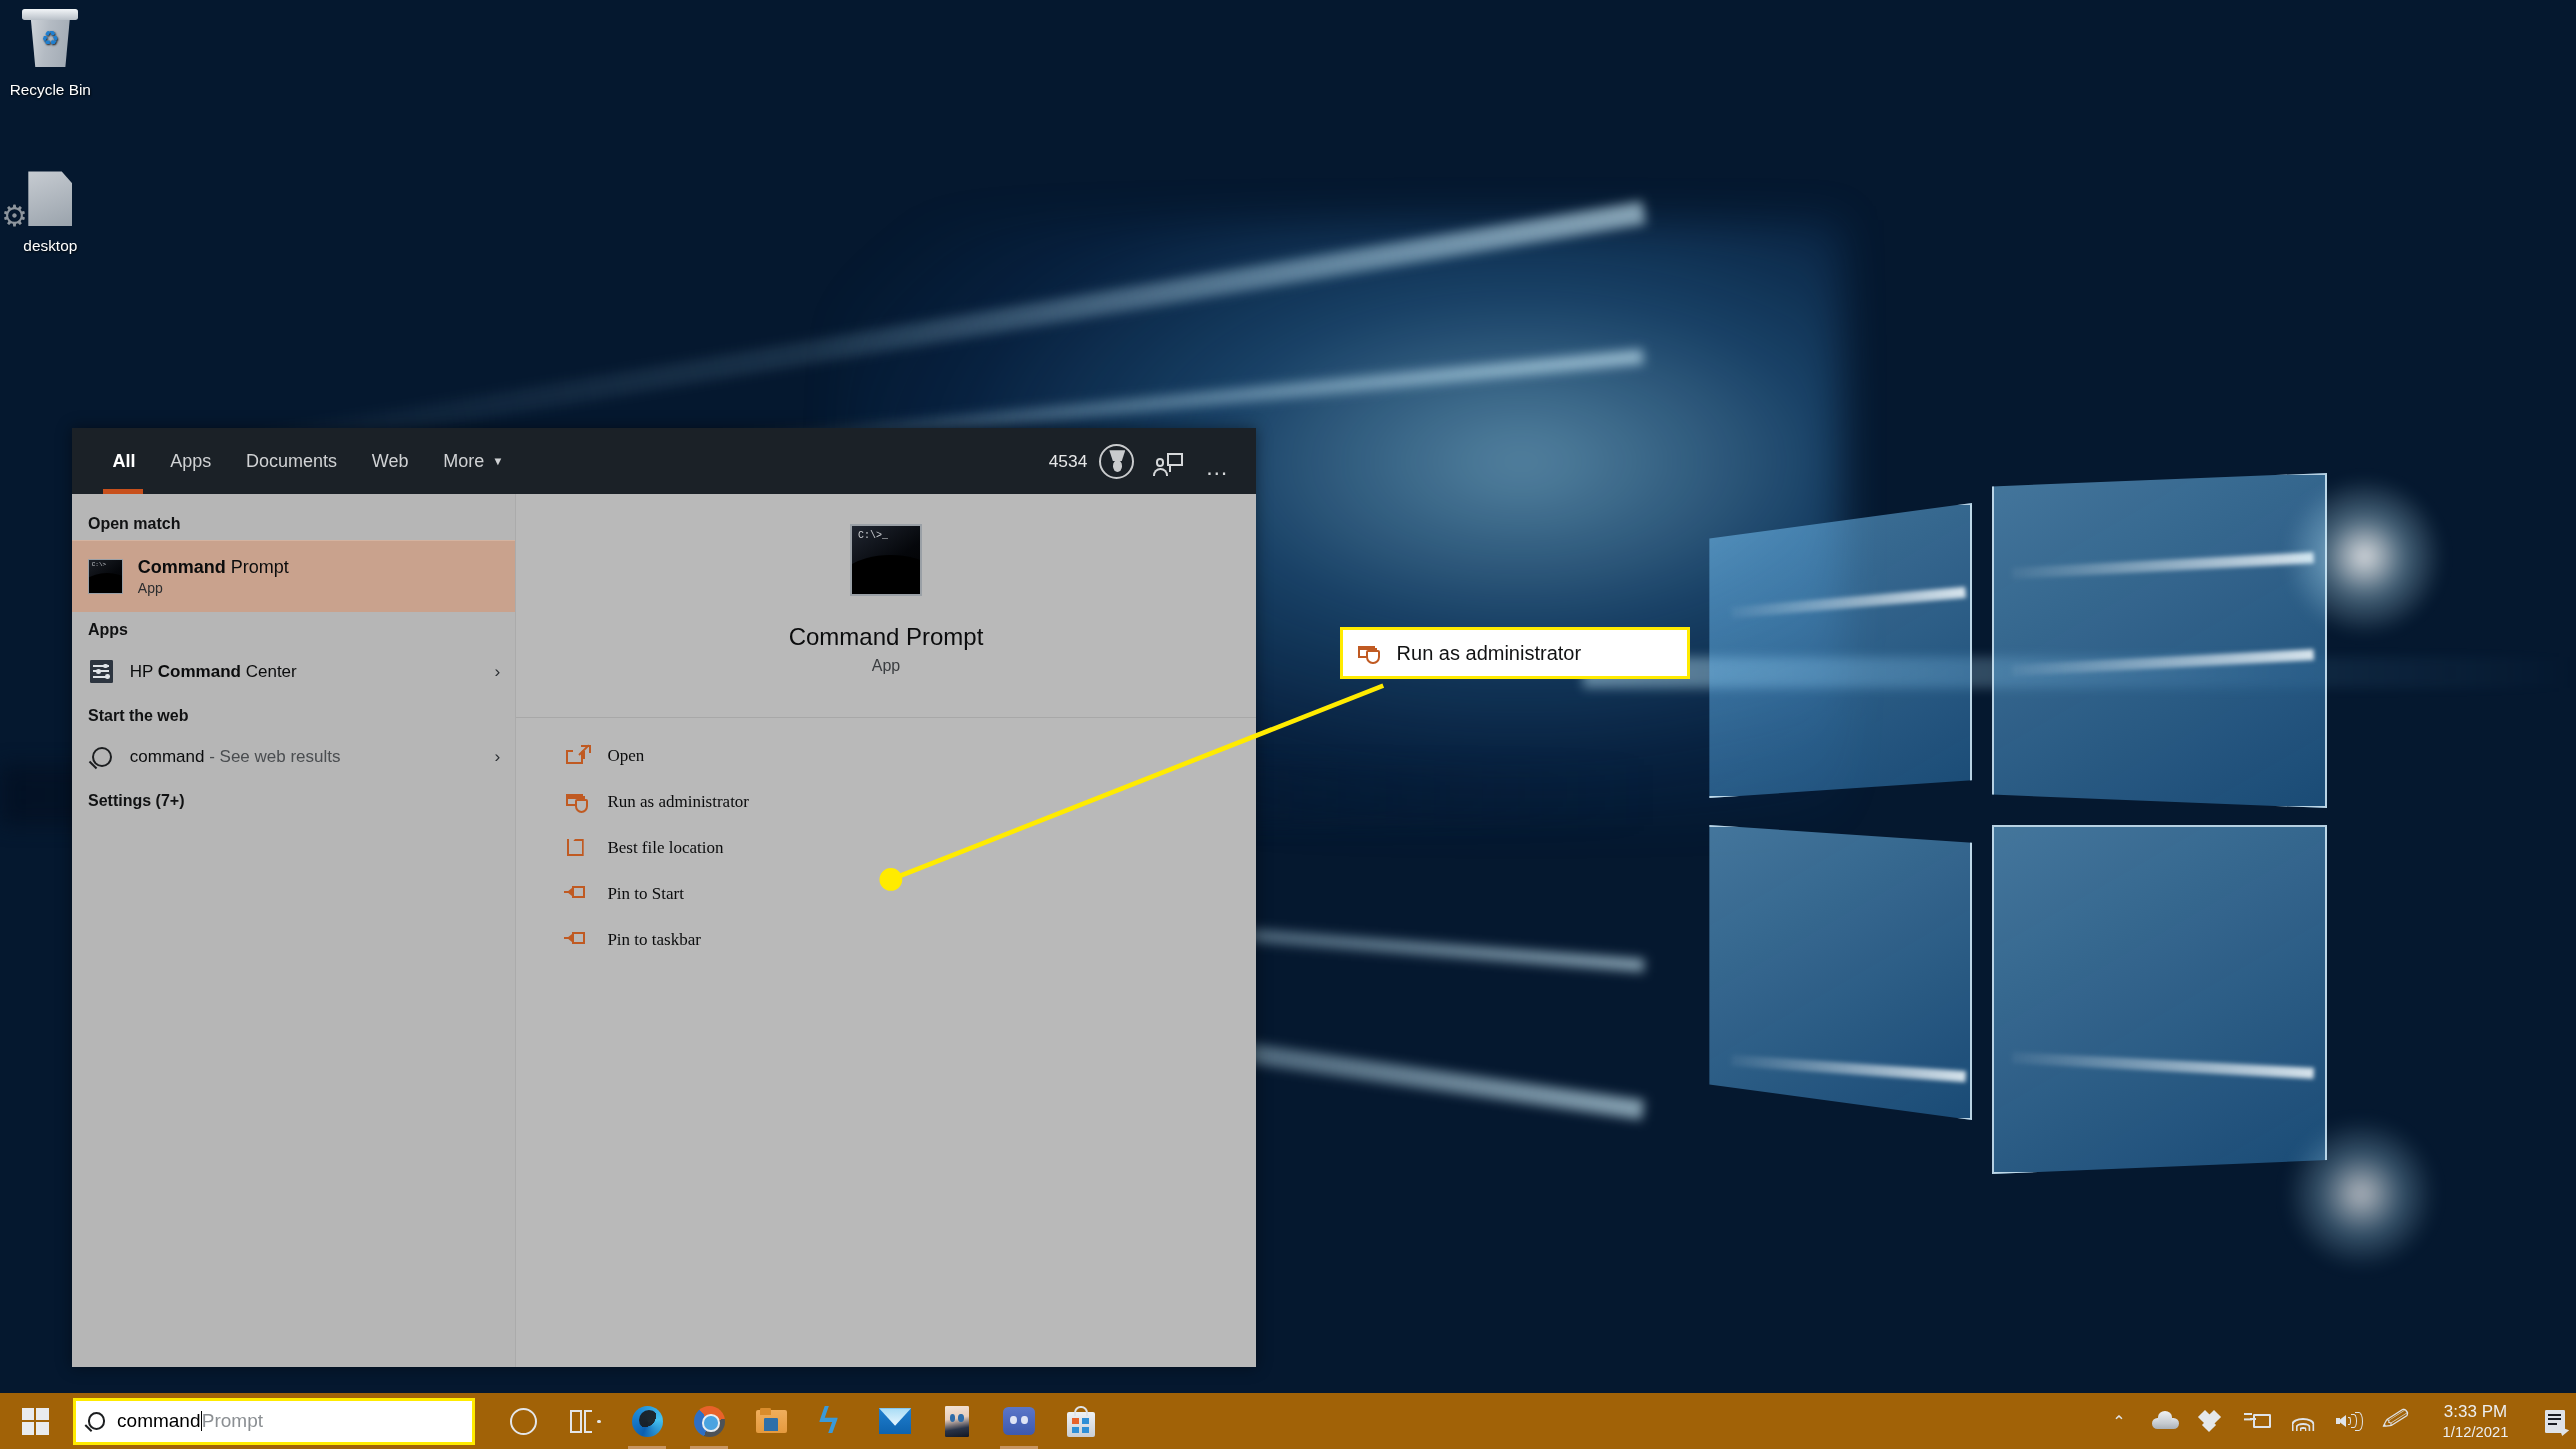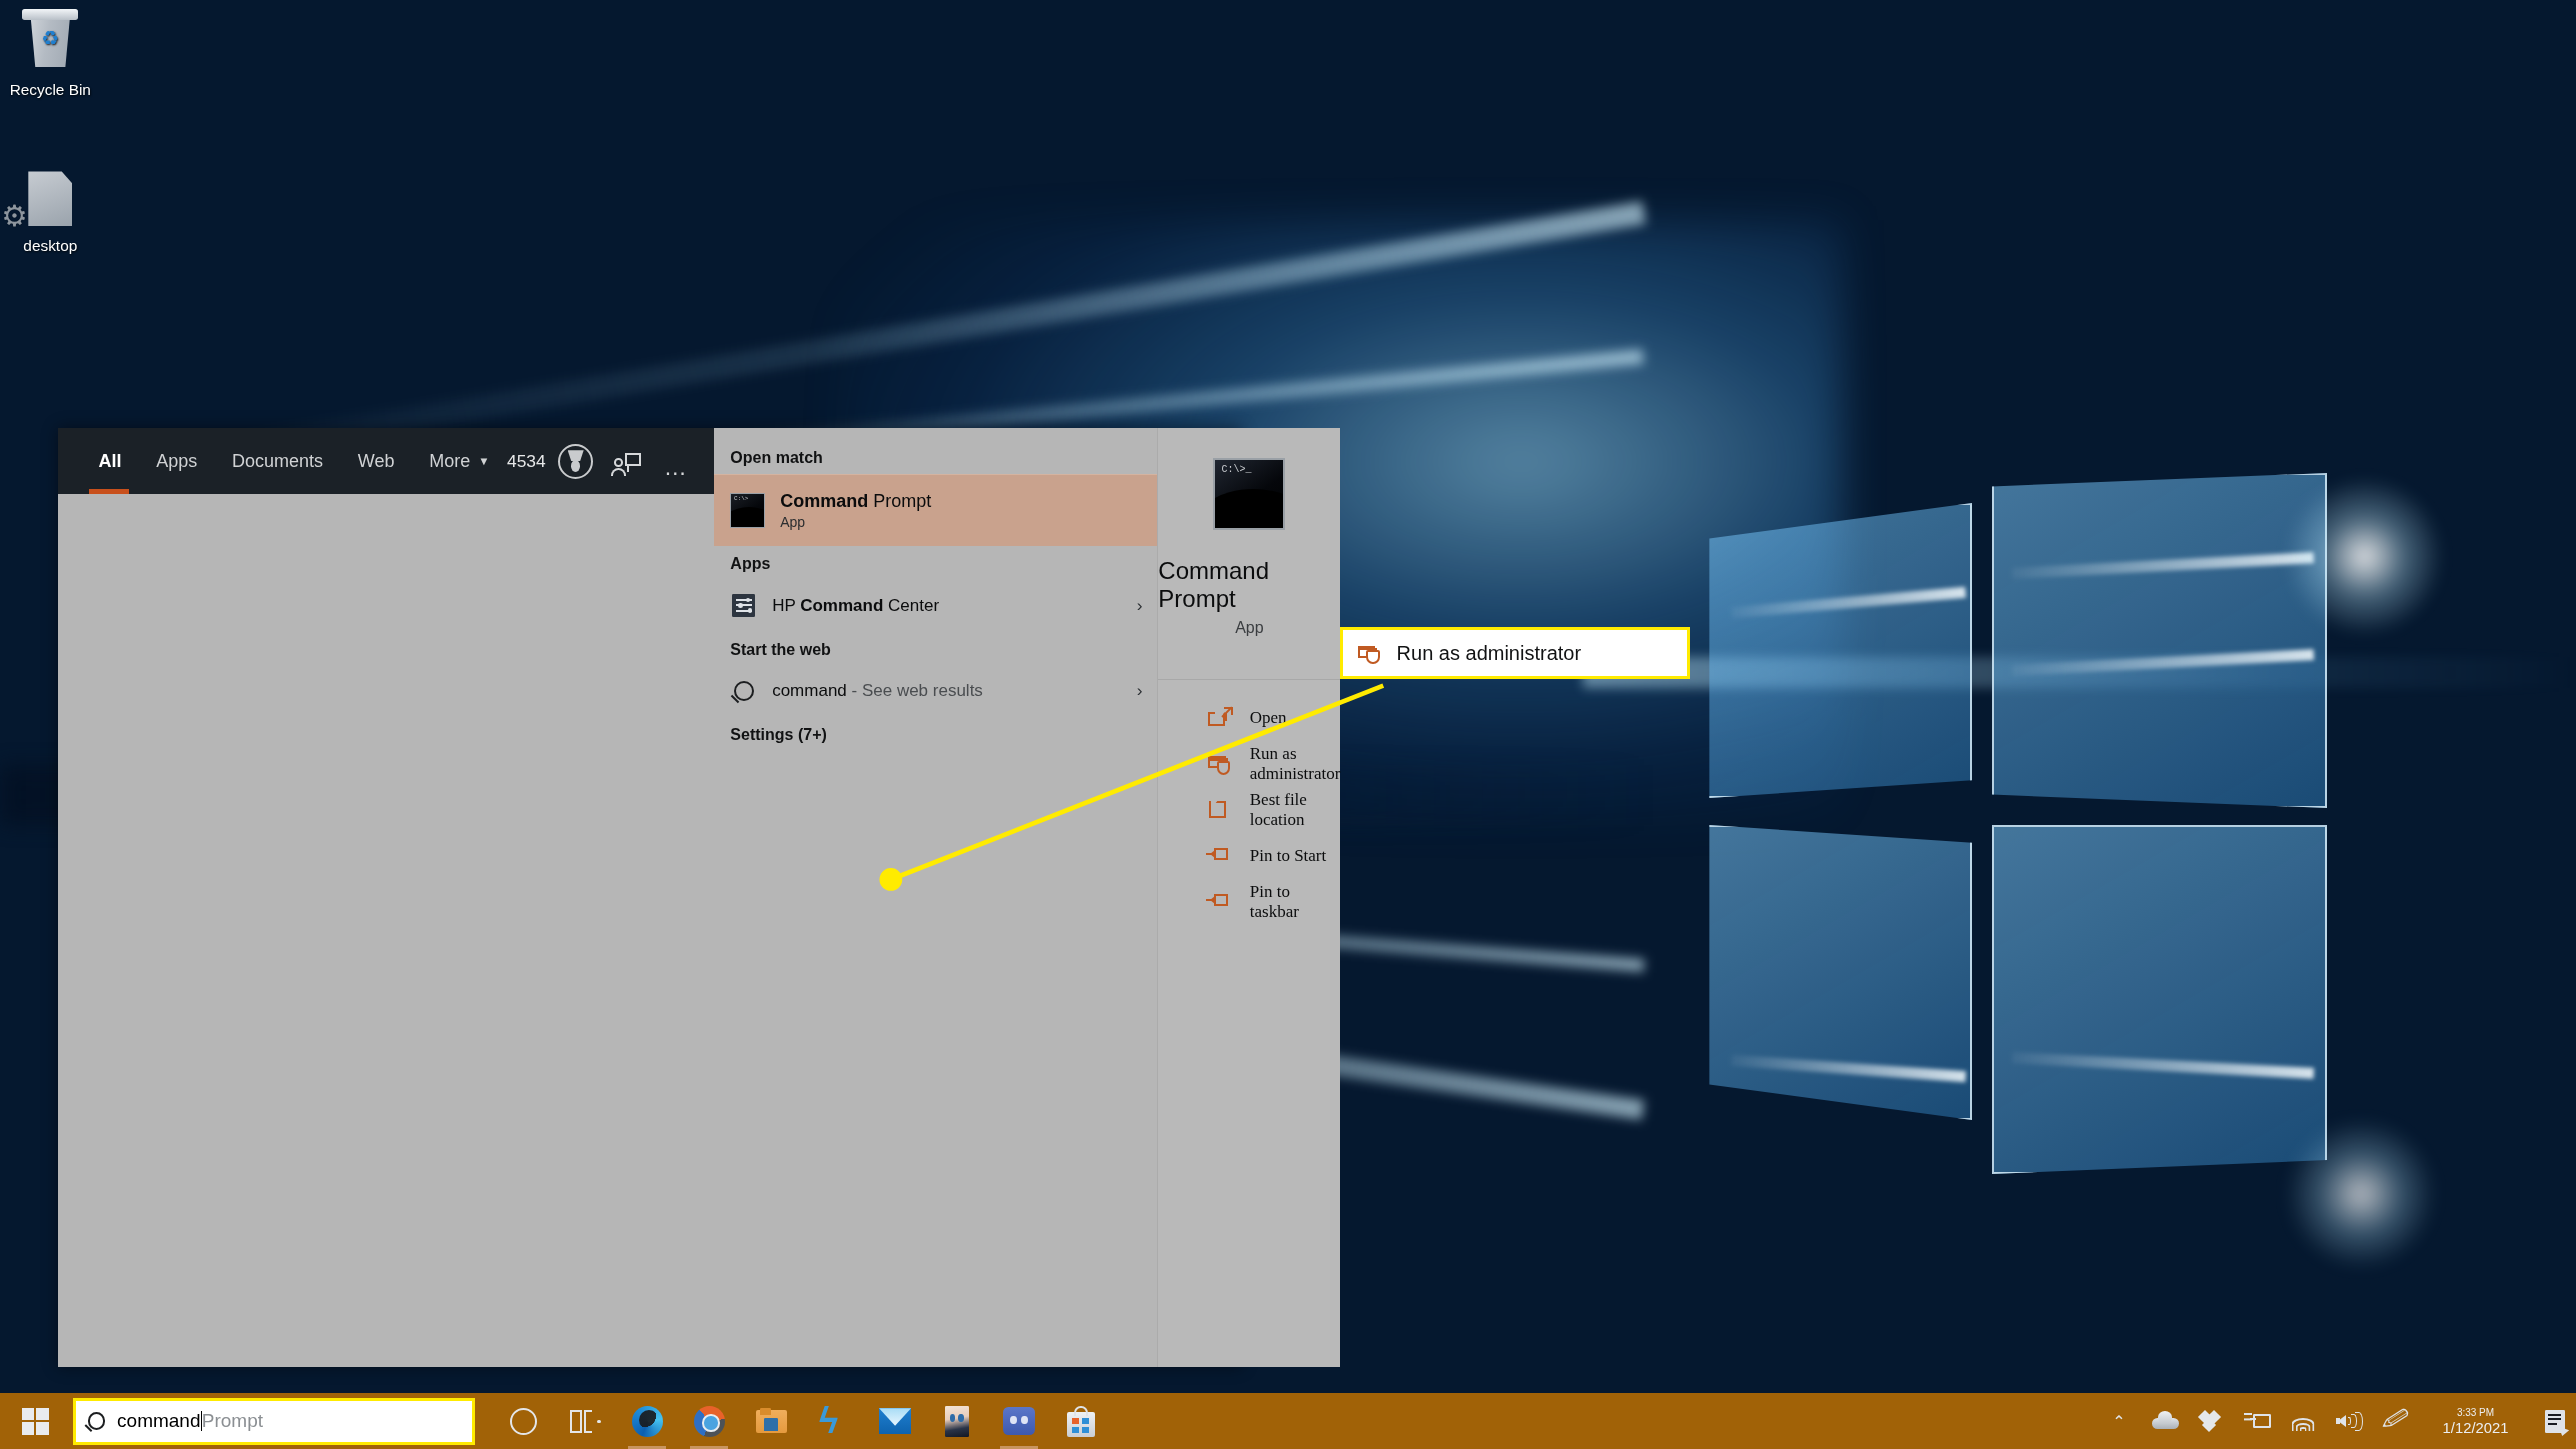--- a/index.html
+++ b/index.html
@@ -117,25 +117,25 @@
     clip-path: polygon(0 0, 76% 0, 100% 22%, 100% 100%, 0 100%);
   }
   .file-gear {
     position: absolute; left: 8px; bottom: 1.3px;
     font-size: 29.5px; color: #8d959e; line-height: 1;
     text-shadow: 0 0 1.3px rgba(0,0,0,.4);
   }
 
   
   #search-panel {
-    position: absolute; left: 58px; top: 428px;
+    position: absolute; left: 72px; top: 428px;
     width: 1184px; height: 939px;
     background: #b6b6b6;
     box-shadow: 0 0 14.8px rgba(0,0,0,.45);
-    display: flex; flex-direction: row;
+    display: flex; flex-direction: column;
   }
   #tabbar {
     height: 66px; background: #1b2127;
     display: flex; align-items: center;
     padding: 0 19px 0 23px;
     position: relative; flex: 0 0 auto;
   }
   .tabs { display: flex; align-items: center; gap: 0; }
   .tab {
     color: #d0d2d4; font-size: 18px; padding: 0 17.4px;
@@ -407,21 +407,21 @@
   .vol { width: 25.5px; height: 20px; position: relative; }
   .vol .spk { position:absolute; left:1.3px; top:4px; width:0; height:0;
     border-top:6px solid transparent; border-bottom:6px solid transparent; border-right:8.7px solid #dfe3e8; }
   .vol .box2 { position:absolute; left:0; top:6.7px; width:4px; height:6.7px; background:#dfe3e8; }
   .vol .w { position:absolute; border:1.3px solid #dfe3e8; border-left:none; border-radius:0 50% 50% 0; }
   .vol .w1 { left:11.4px; top:6px;  width:3.4px;  height:8px; }
   .vol .w2 { left:14.8px; top:3.4px;  width:6px;  height:13.4px; }
   .vol .w3 { left:19px; top:0.7px;  width:8px; height:19px; }
   .pen { font-size: 23px; color:#dfe3e8; transform: rotate(12deg); }
   .clock { width: 115px; height: 56px; display:flex; flex-direction:column; align-items:center; justify-content:center; gap:2px; color:#eceef0; }
-  .clock .t { font-size: 10px; }
+  .clock .t { font-size: 17px; }
   .clock .d { font-size: 14.8px; }
   .notif { width: 43px; height: 56px; display:flex; align-items:center; justify-content:center; }
   .notif .sheet { width: 20px; height: 23px; background:#dfe3e8; border-radius:1.3px; position:relative; }
   .notif .sheet i { position:absolute; left:3.4px; height:2px; background:#191c22; }
   .notif .sheet i:nth-child(1){ top:4px;  width:13.4px; }
   .notif .sheet i:nth-child(2){ top:8.7px; width:13.4px; }
   .notif .sheet i:nth-child(3){ top:13.4px; width:8.7px; }
   .notif .sheet::after { content:""; position:absolute; right:-4.7px; bottom:-3.4px; width:10.7px; height:9.4px;
     background:#dfe3e8; clip-path: polygon(0 0, 100% 40%, 35% 100%); }
 </style>

